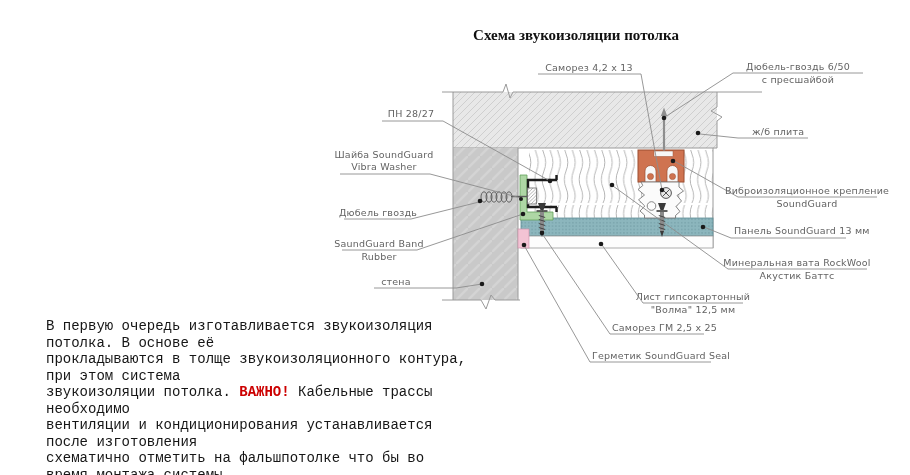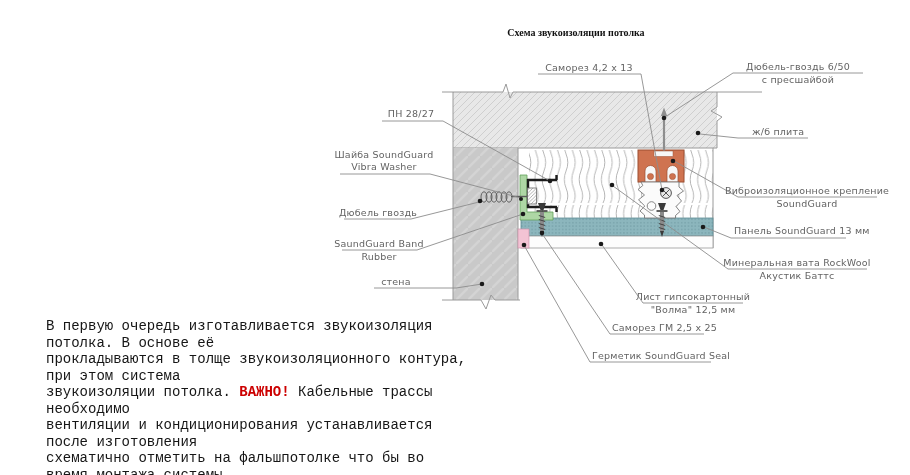--- a/index.html
+++ b/index.html
@@ -1,19 +1,19 @@
 <!DOCTYPE html>
 <html><head>
 <meta charset="utf-8">
 <style>
   html,body{margin:0;padding:0;background:#fff;}
   .stage{position:relative;width:910px;height:475px;background:#fff;overflow:hidden;
          font-family:"DejaVu Sans",sans-serif;}
   .title{position:absolute;left:376px;top:27px;width:400px;text-align:center;
-         font-family:"Liberation Serif",serif;font-weight:bold;font-size:10px;color:#111;}
+         font-family:"Liberation Serif",serif;font-weight:bold;font-size:15px;color:#111;}
   .diagram-svg{position:absolute;left:0;top:0;width:910px;height:475px;}
   .paragraph{position:absolute;left:46px;top:318px;width:424px;
              font-family:Liberation Mono, monospace;font-size:14px;line-height:16.5px;color:#161616;}
   .paragraph .imp{color:#cc0000;font-weight:bold;}
   svg text{fill:#636363;font-family:"DejaVu Sans",sans-serif;font-size:9.5px;letter-spacing:0.2px;}
 </style>
 </head>
 <body>
 
 <div class="stage">

